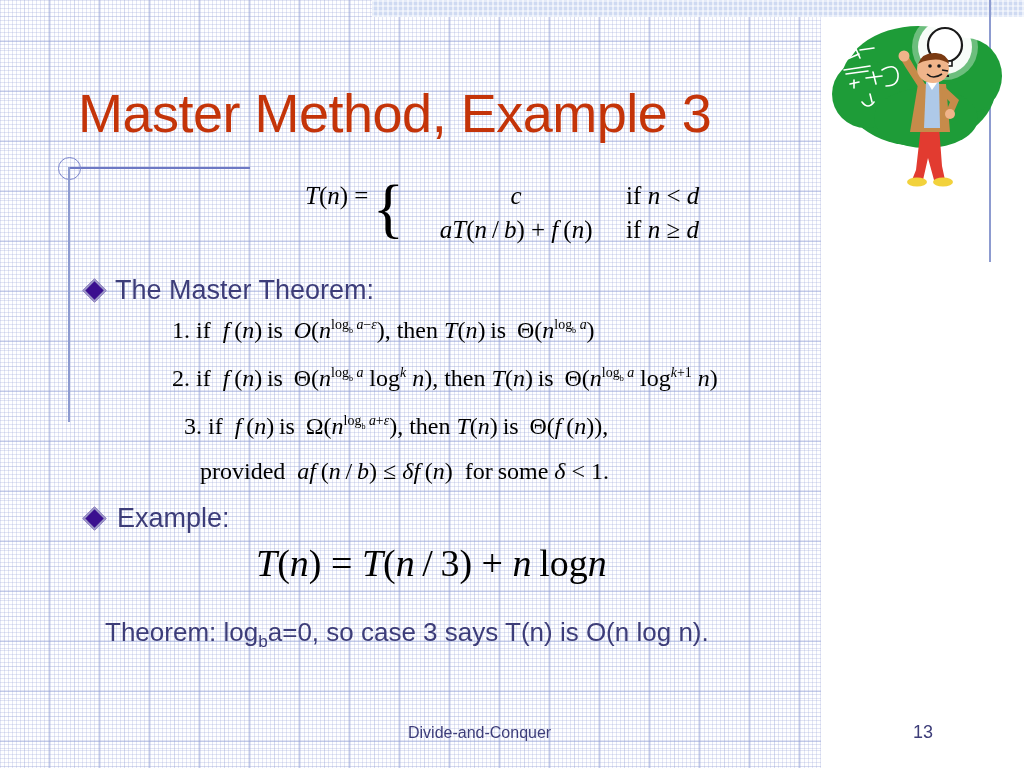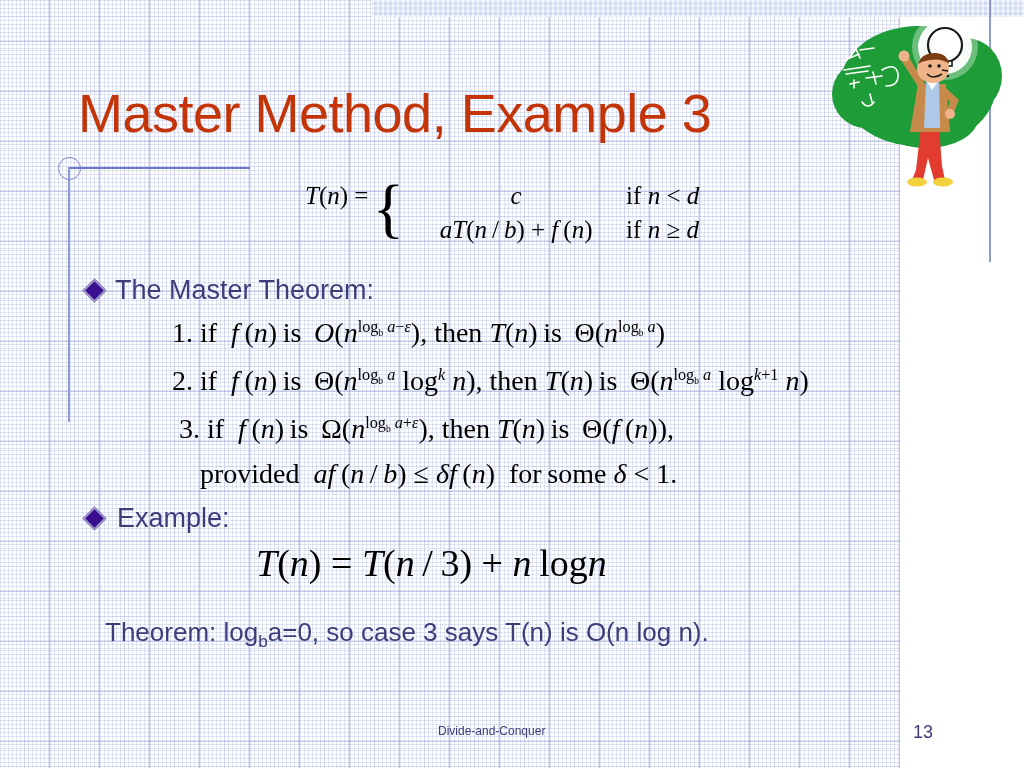--- a/index.html
+++ b/index.html
@@ -12,21 +12,21 @@
     overflow: hidden;
     background: #ffffff;
     font-family: "Liberation Sans", sans-serif;
     position: relative;
   }
 
   
   #slide {
     position: absolute;
     inset: 0;
-    width: 900px;
+    width: 821px;
     height: 768px;
     background-color: #fefeff;
     background-image:
       
       repeating-linear-gradient(to right,
         rgba(150,160,215,0.26) 0px, rgba(150,160,215,0.26) 1px,
         rgba(255,255,255,0) 1px, rgba(255,255,255,0) 4px),
       repeating-linear-gradient(to bottom,
         rgba(150,160,215,0.26) 0px, rgba(150,160,215,0.26) 1px,
         rgba(255,255,255,0) 1px, rgba(255,255,255,0) 4px),
@@ -194,25 +194,25 @@
     display: flex;
     align-items: baseline;
   }
   .case-expr { width: 220px; }
   .case-expr.center { text-align: center; }
   .case-cond { white-space: nowrap; }
 
   
   .thm-line {
     position: absolute;
-    font-size: 28px;
+    font-size: 24px;
   }
   #thm-1 { left: 172px; top: 317px; }
   #thm-2 { left: 172px; top: 365px; }
-  #thm-3 { left: 164px; top: 413px; padding-left: 15px; }
+  #thm-3 { left: 184px; top: 413px; }
   #thm-provided { left: 200px; top: 458px; }
 
   
   #example-eq {
     position: absolute;
     left: 256px;
     top: 541px;
     font-size: 38px;
   }
 
@@ -226,23 +226,23 @@
     white-space: nowrap;
   }
   #solution sub {
     font-size: 0.66em;
     vertical-align: sub;
   }
 
   
   #footer-title {
     position: absolute;
-    left: 438px;
+    left: 408px;
     top: 724px;
-    font-size: 12px;
+    font-size: 16px;
     color: #3d3d79;
   }
   #footer-page {
     position: absolute;
     left: 913px;
     top: 722px;
     font-size: 18px;
     color: #3d3d79;
   }
 

